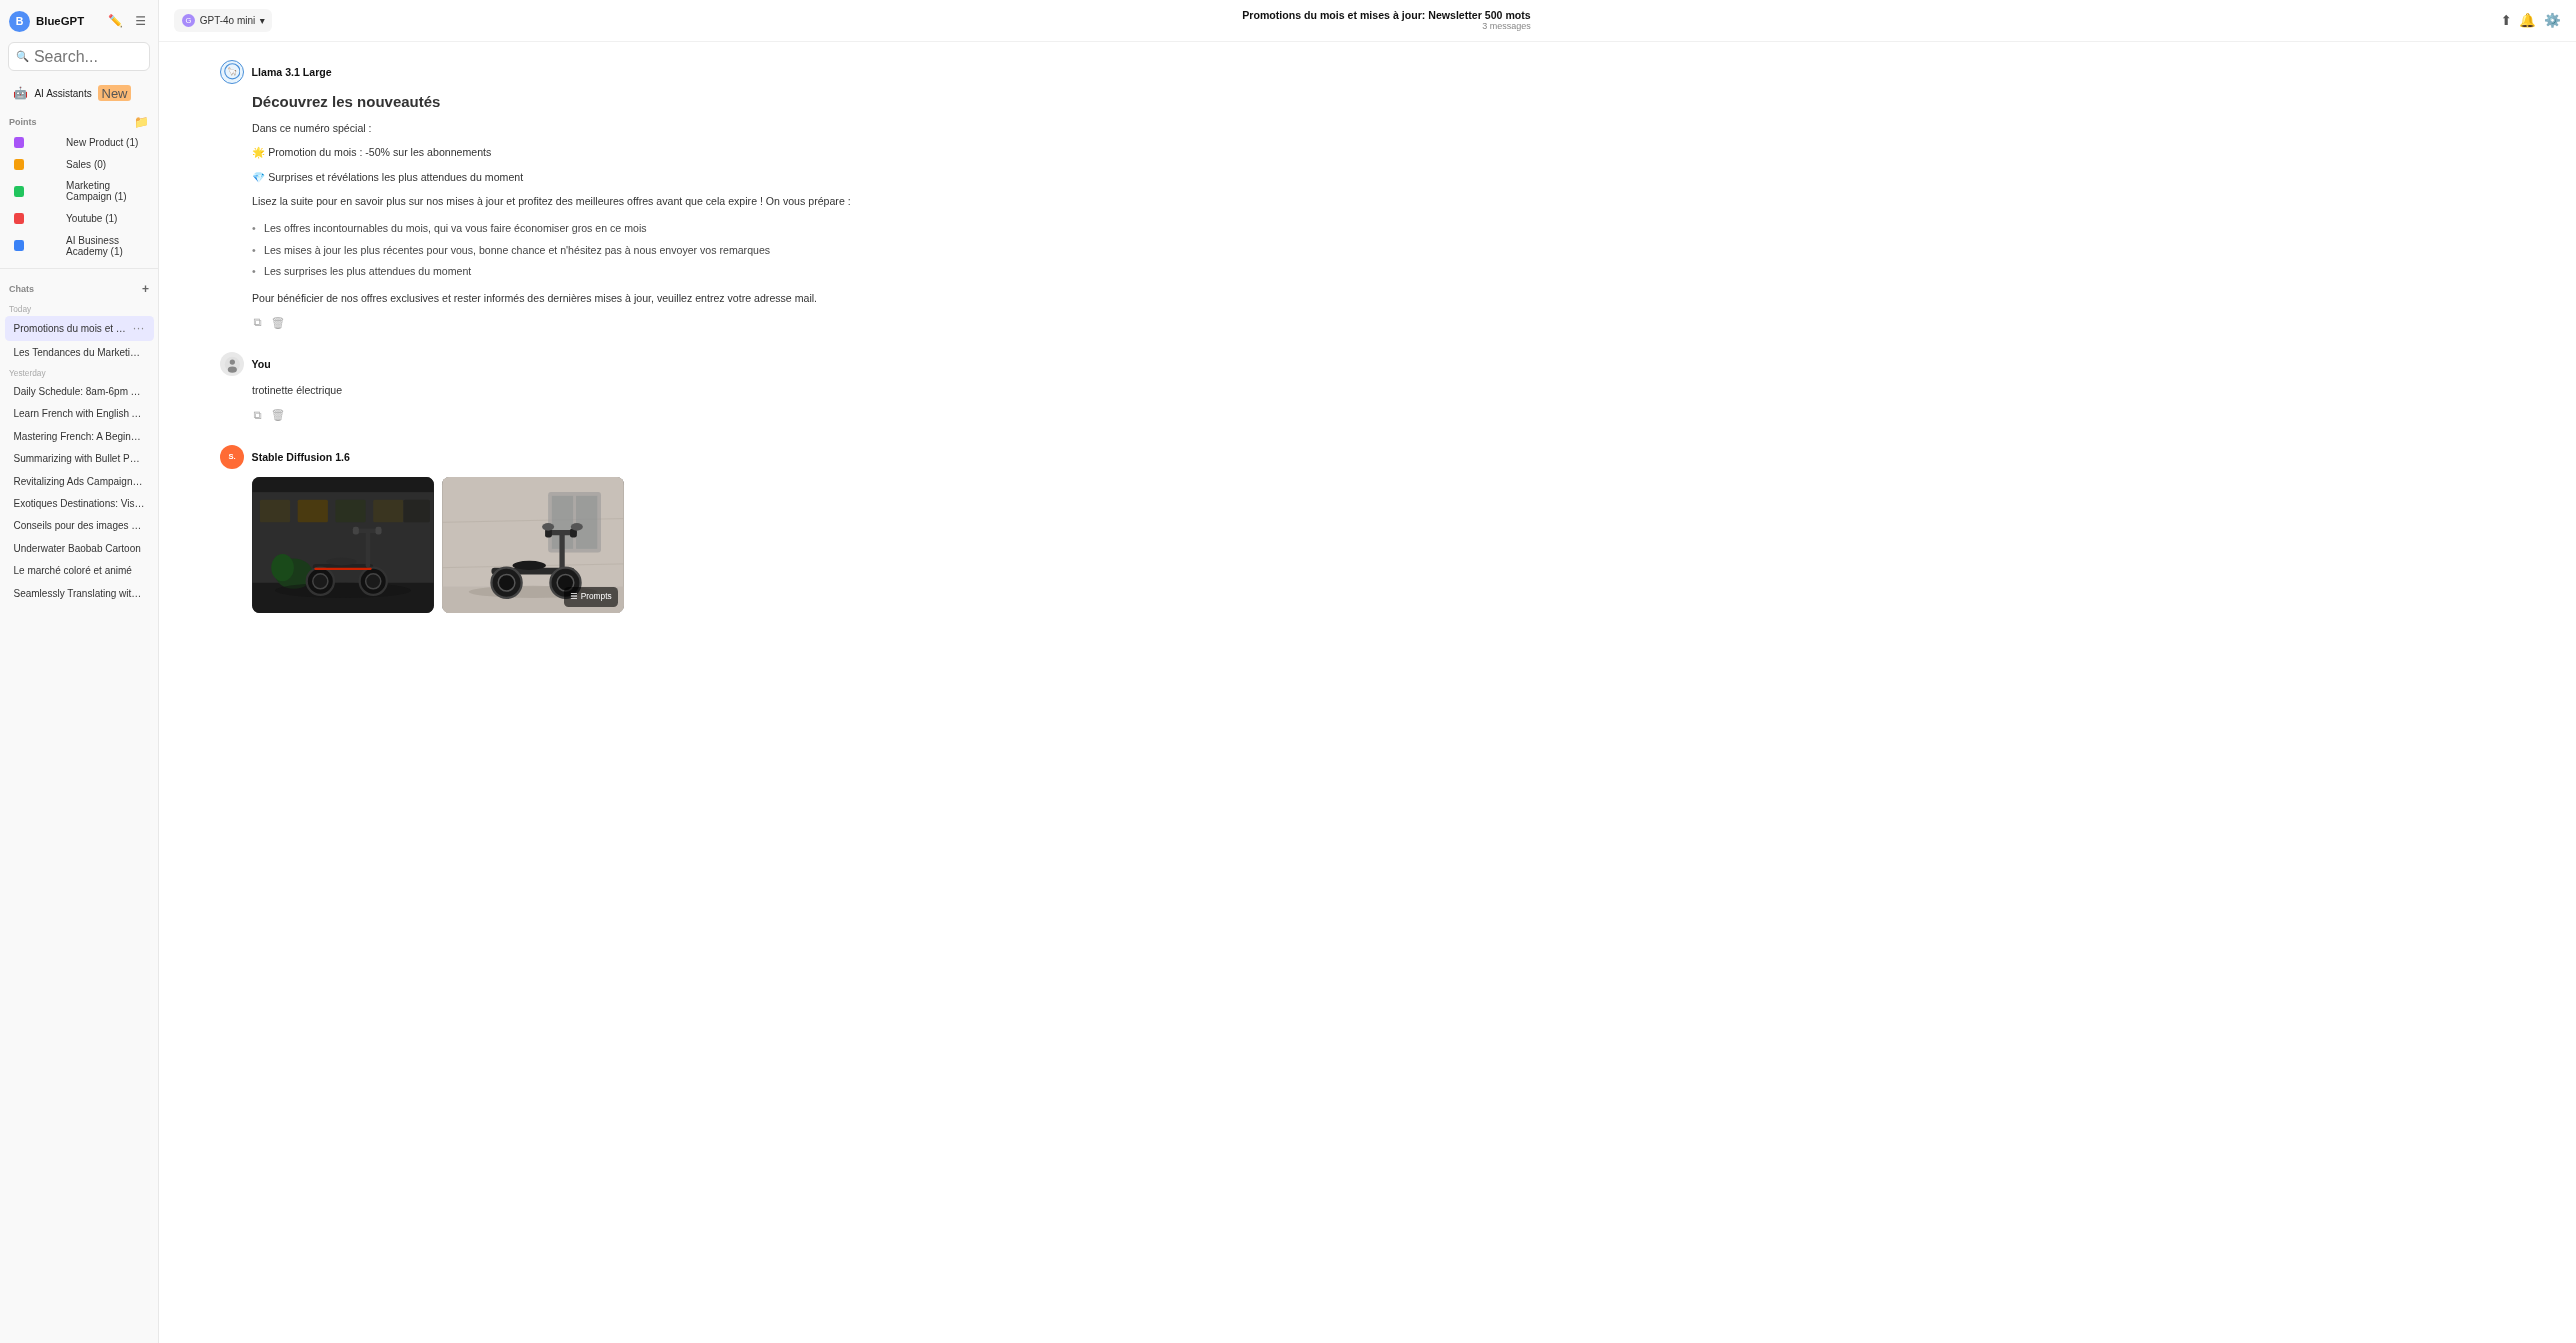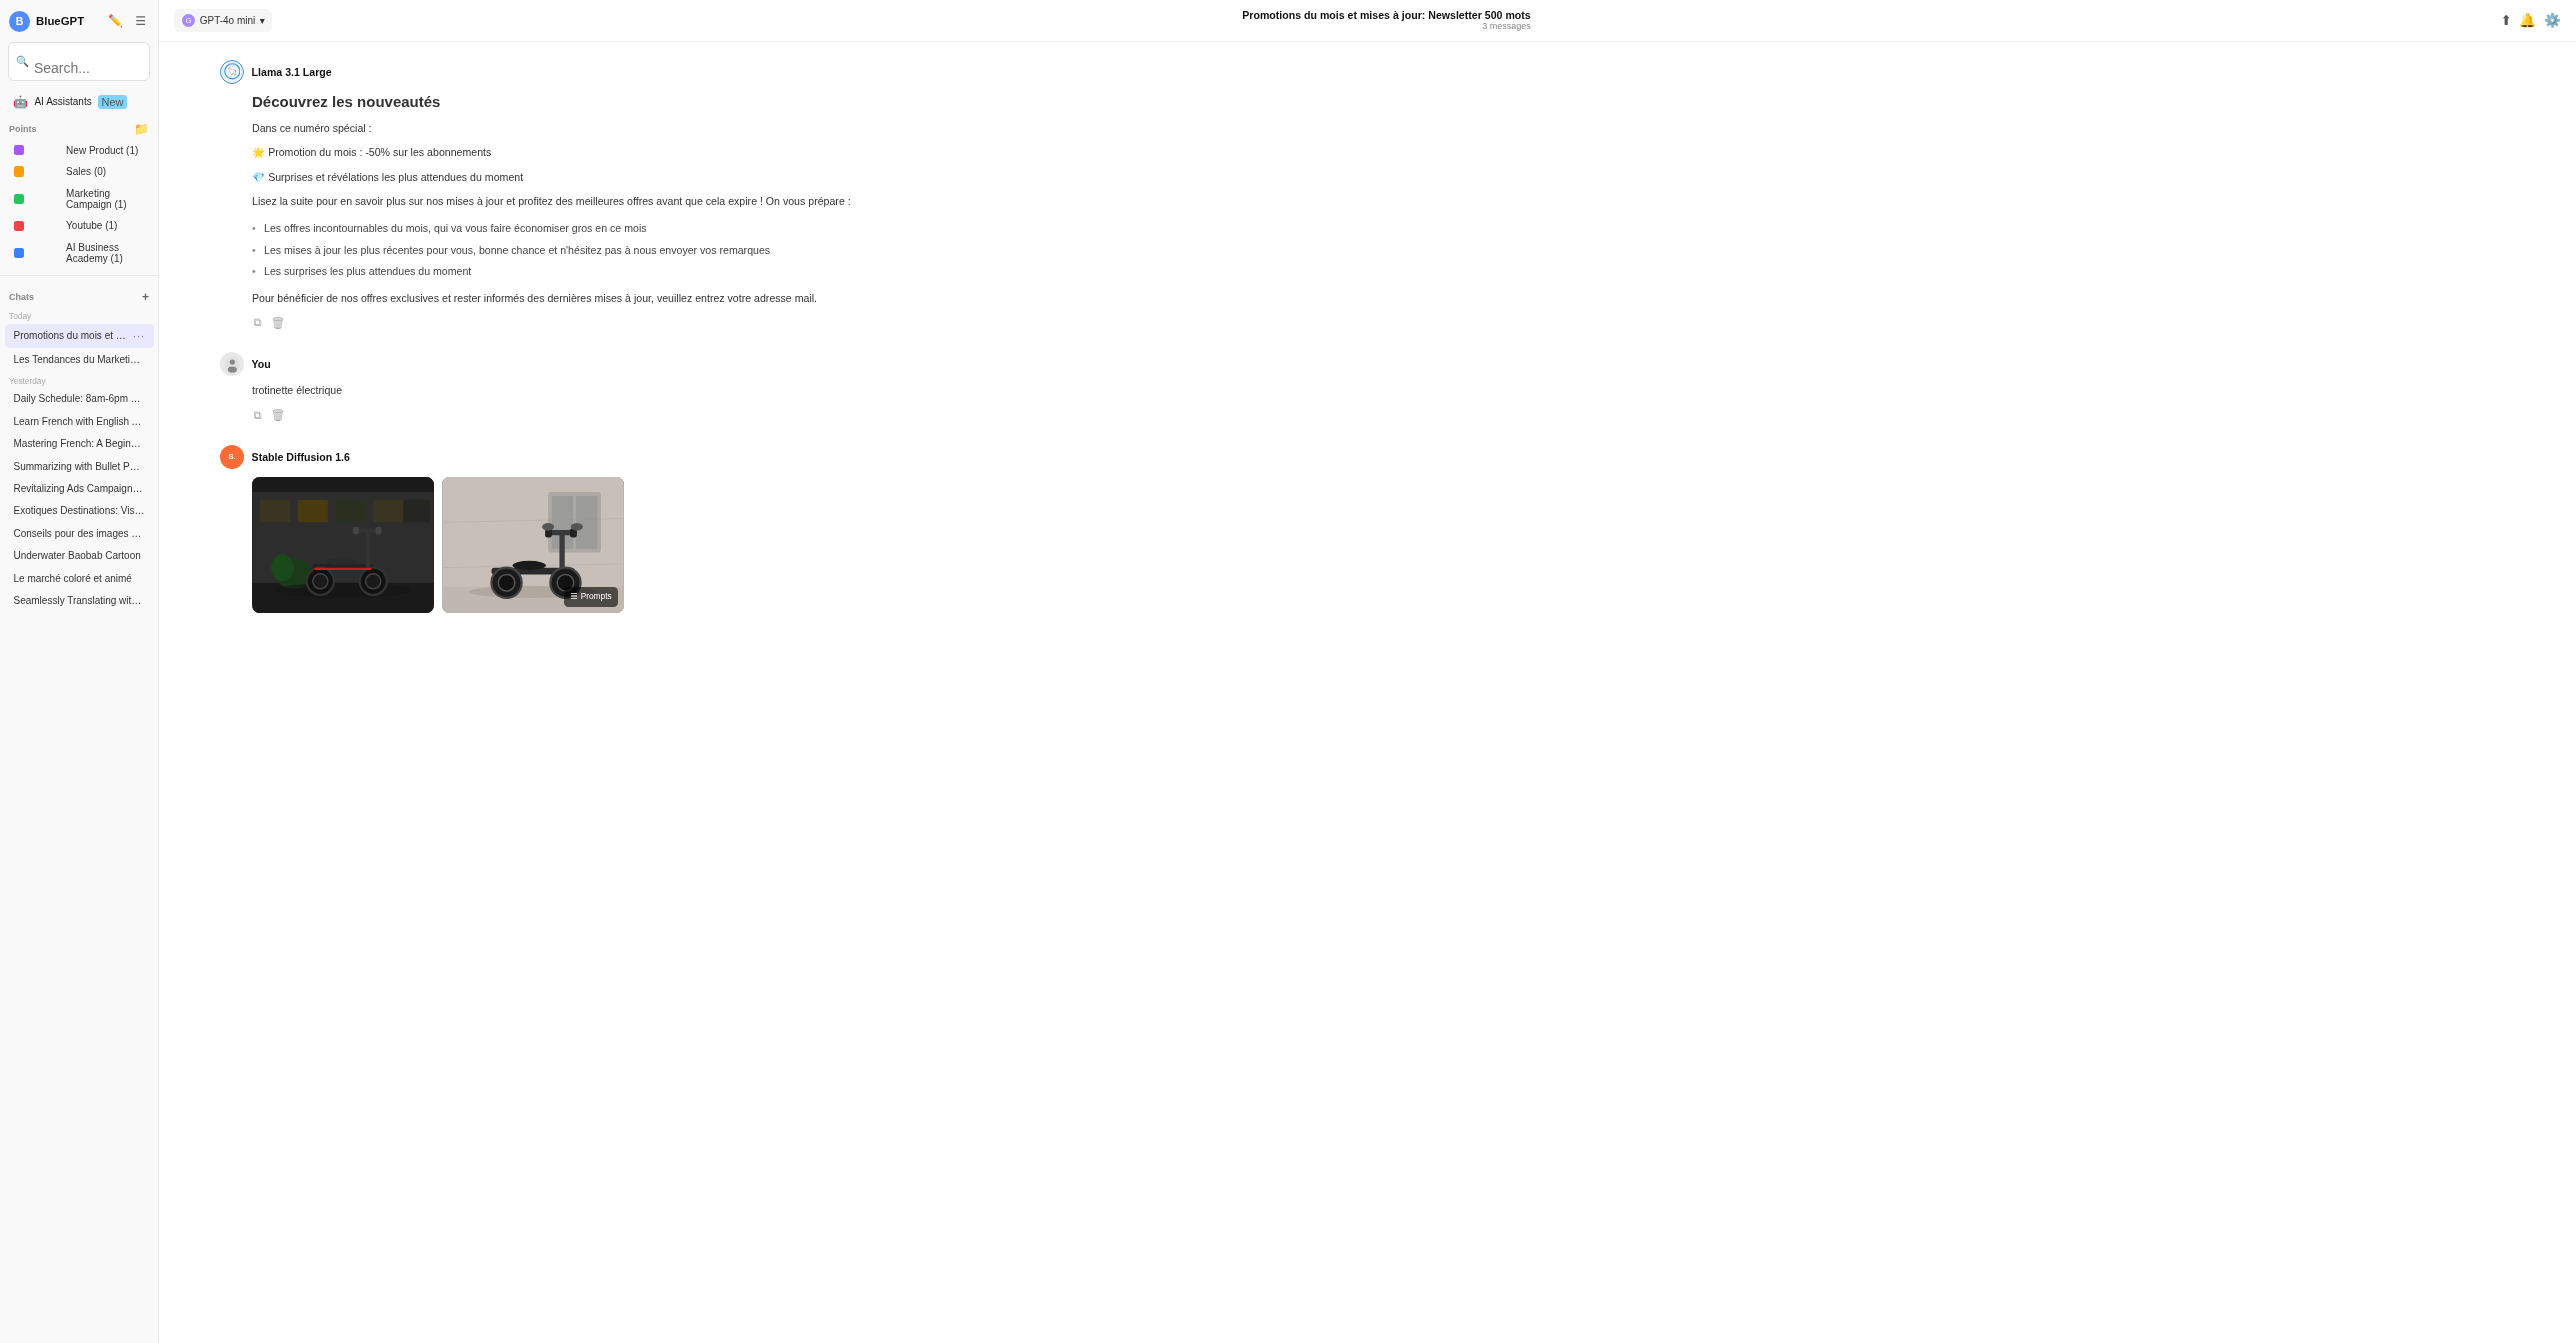--- a/index.html
+++ b/index.html
@@ -43,33 +43,33 @@
       display: flex; align-items: center;
       background: #fff;
       border: 0.8px solid #e0e0e0;
       border-radius: 6px;
       padding: 4.5px 7.6px;
       gap: 4.5px;
       cursor: pointer;
     }
     .search-bar input {
       border: none; outline: none; background: transparent;
-      font-size: 14px; color: #888; flex: 1; margin-top: 12px;
+      font-size: 16px; color: #888; flex: 1;
     }
 
     .ai-assistants {
       display: flex; align-items: center;
       padding: 6px 9px;
       gap: 6px; cursor: pointer;
       border-radius: 4.5px; margin: 0 4.5px;
     }
     .ai-assistants .icon { font-size: 12px; }
     .ai-assistants .label { font-size: 10px; font-weight: 500; color: #222; }
     .new-badge {
-      background: #7dd3fc; color: #555; font-size: 11px;
+      background: #fdba74; color: #555; font-size: 13px;
       padding: 0.8px 3.8px; border-radius: 3px; font-weight: 500;
     }
 
     .section-title {
       font-size: 9px; font-weight: 600; color: #888;
       padding: 7.6px 9px 3px;
       display: flex; align-items: center; justify-content: space-between;
     }
     .section-title .add-btn { cursor: pointer; font-size: 12px; color: #666; }
 

